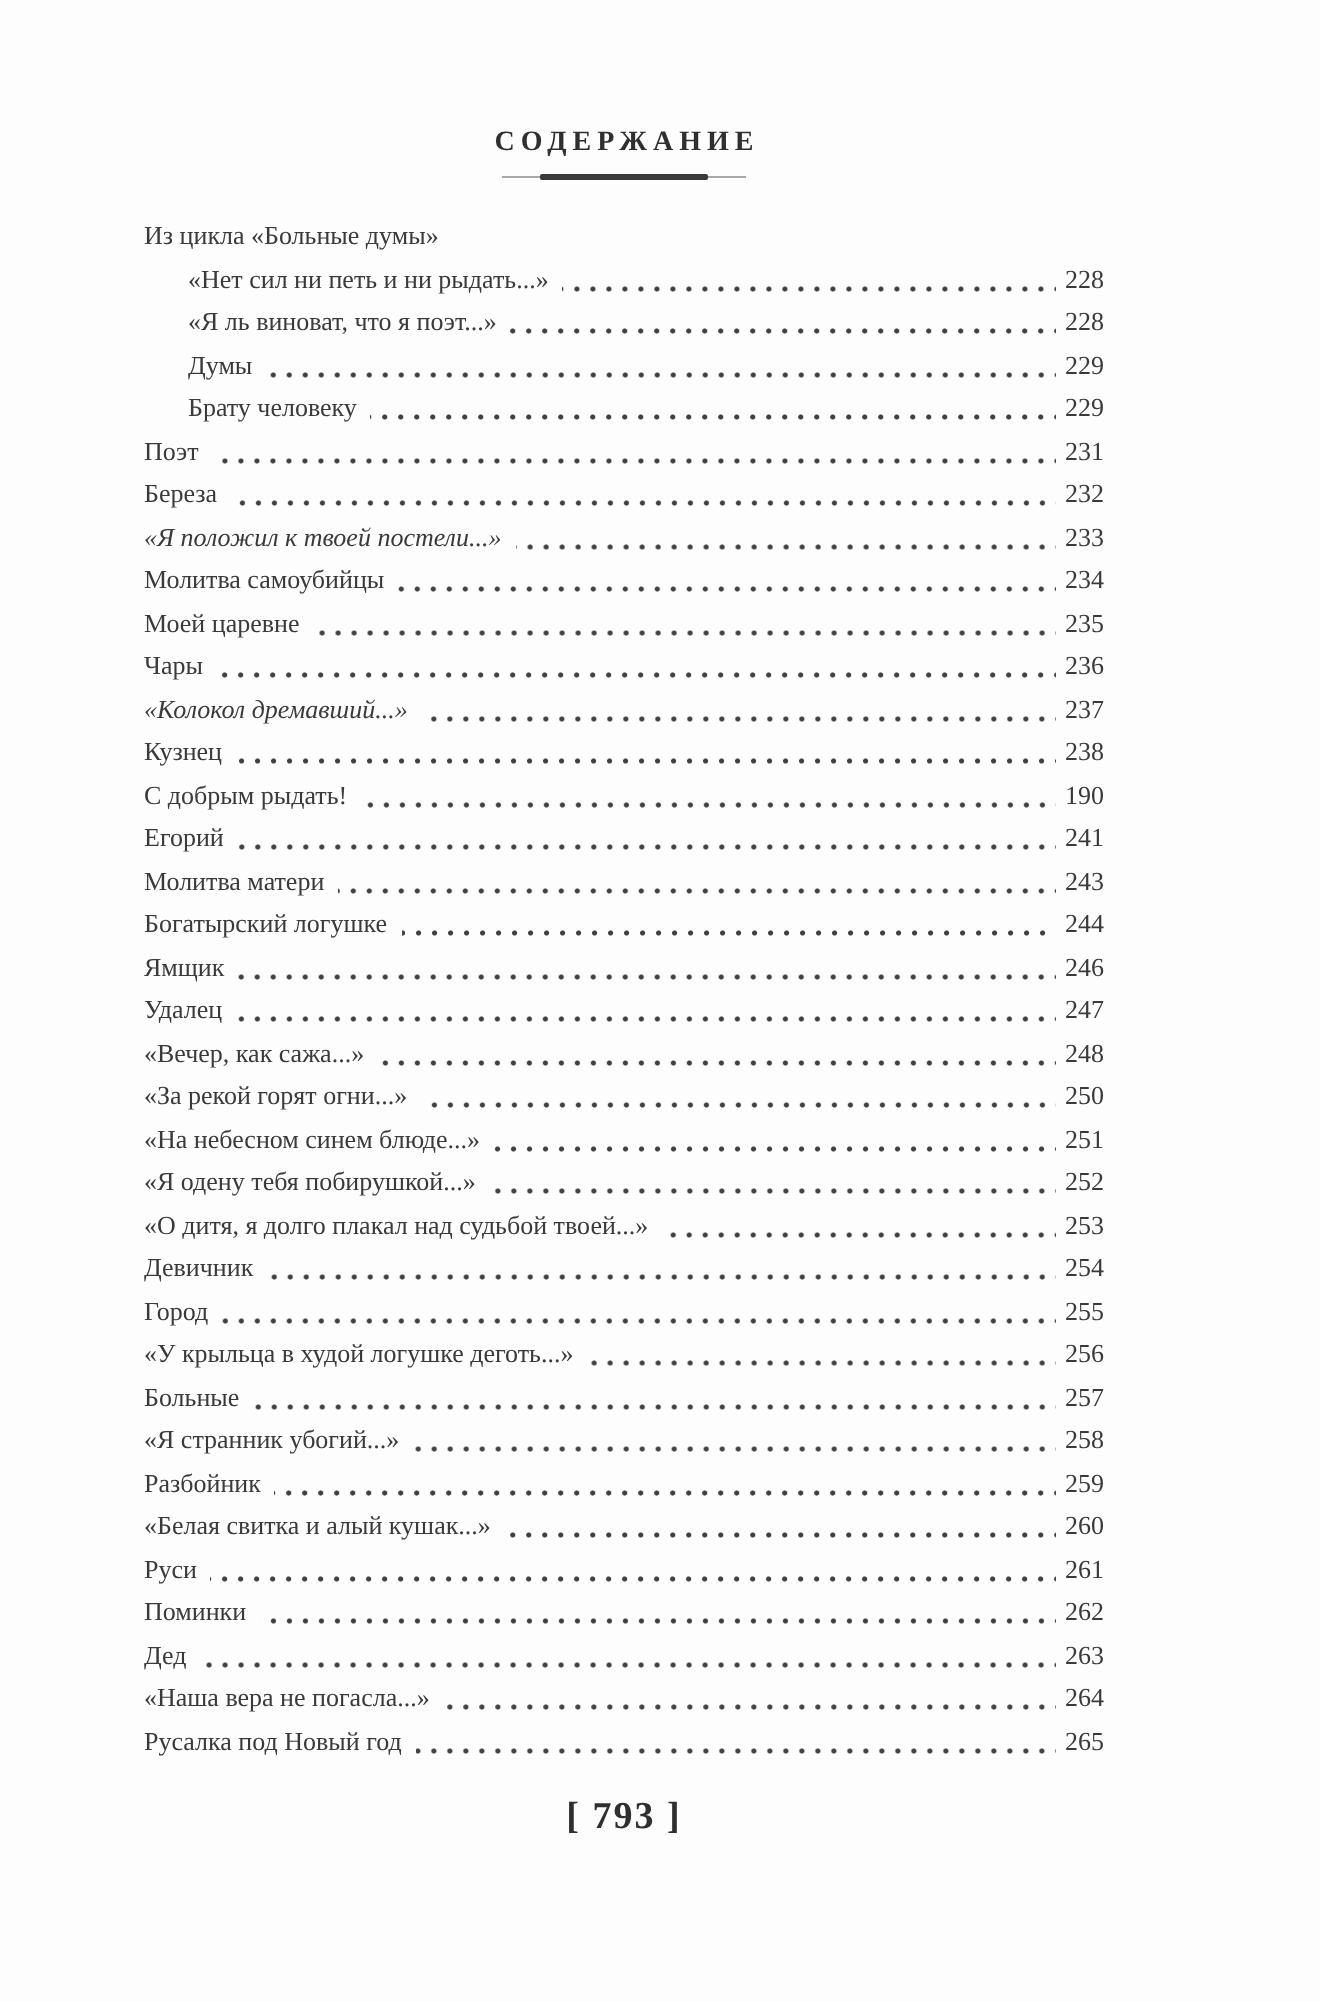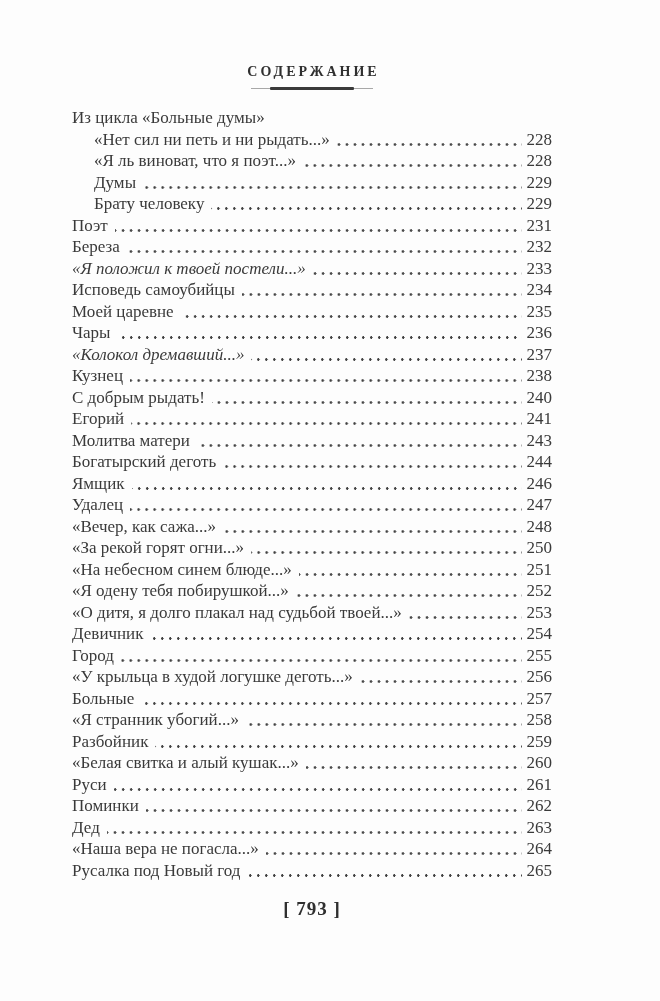--- a/index.html
+++ b/index.html
@@ -57,21 +57,21 @@
     background: #3a3a3a;
     border-radius: 1px;
   }
   .toc {
     margin-top: 16px;
   }
   .row {
     display: flex;
     align-items: baseline;
     height: 21.5px;
-    font-size: 17px;
+    font-size: 13px;
     line-height: 21.5px;
     white-space: nowrap;
   }
   .row .label {
     flex: 0 0 auto;
   }
   .row.indent-1 .label {
     padding-left: 22px;
   }
   .row.italic .label {
@@ -145,21 +145,21 @@
     <span class="label">Береза</span>
     <span class="dots"></span>
     <span class="pagenum">232</span>
   </div>
         <div class="row italic">
     <span class="label">«Я положил к твоей постели...»</span>
     <span class="dots"></span>
     <span class="pagenum">233</span>
   </div>
         <div class="row">
-    <span class="label">Исповедь самоубийцы</span>
+    <span class="label">Молитва самоубийцы</span>
     <span class="dots"></span>
     <span class="pagenum">234</span>
   </div>
         <div class="row">
     <span class="label">Моей царевне</span>
     <span class="dots"></span>
     <span class="pagenum">235</span>
   </div>
         <div class="row">
     <span class="label">Чары</span>
@@ -172,34 +172,34 @@
     <span class="pagenum">237</span>
   </div>
         <div class="row">
     <span class="label">Кузнец</span>
     <span class="dots"></span>
     <span class="pagenum">238</span>
   </div>
         <div class="row">
     <span class="label">С добрым рыдать!</span>
     <span class="dots"></span>
-    <span class="pagenum">240</span>
+    <span class="pagenum">190</span>
   </div>
         <div class="row">
     <span class="label">Егорий</span>
     <span class="dots"></span>
     <span class="pagenum">241</span>
   </div>
         <div class="row">
     <span class="label">Молитва матери</span>
     <span class="dots"></span>
     <span class="pagenum">243</span>
   </div>
         <div class="row">
-    <span class="label">Богатырский деготь</span>
+    <span class="label">Богатырский логушке</span>
     <span class="dots"></span>
     <span class="pagenum">244</span>
   </div>
         <div class="row">
     <span class="label">Ямщик</span>
     <span class="dots"></span>
     <span class="pagenum">246</span>
   </div>
         <div class="row">
     <span class="label">Удалец</span>

